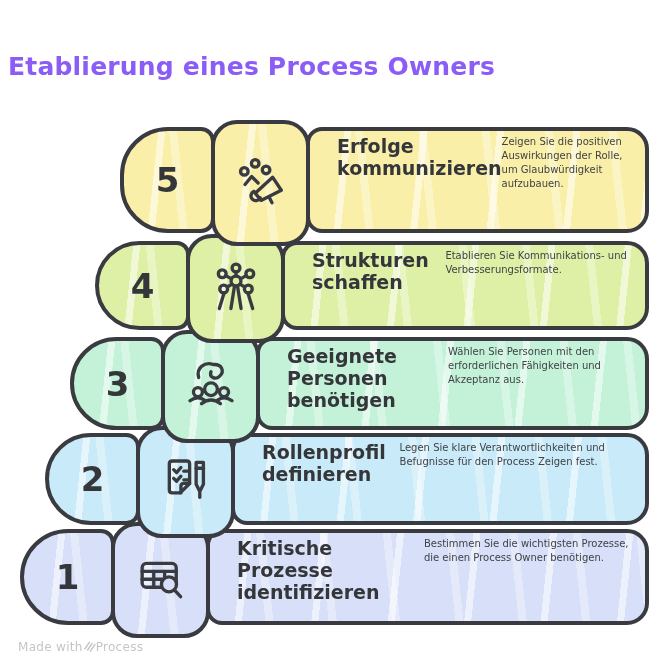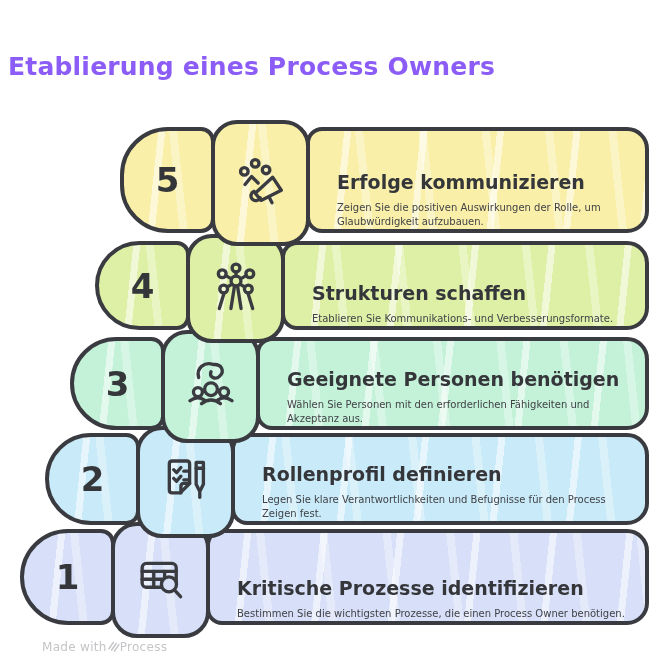--- a/index.html
+++ b/index.html
@@ -31,30 +31,30 @@
   }
   .num span{font-size:34px;font-weight:bold;color:#35363a;}
   .icon-box{
     position:absolute;left:91px;top:-7px;bottom:-13px;width:99px;z-index:3;
     border-radius:26px;
     display:flex;align-items:center;justify-content:center;
   }
   .content{
     position:absolute;left:186px;top:0;bottom:0;right:0;z-index:1;
     border-radius:16px 22px 22px 16px;
-    display:flex;flex-direction:column;justify-content:flex-end;
+    display:flex;flex-direction:row;justify-content:space-between;
     padding:4px 12px 0 27px;
   }
   .step-title{font-size:19px;font-weight:bold;color:#35363a;margin-bottom:8px;}
   .step-desc{font-size:10px;line-height:1.4;color:#414247;max-width:420px;}
   .icon-svg{width:58px;height:58px;}
   .icon-svg g{stroke:#3a3b40;stroke-width:2.3;fill:none;stroke-linecap:round;stroke-linejoin:round;}
   .watermark{
     position:absolute;left:18px;top:640px;display:flex;align-items:flex-start;
-    font-size:12px;color:#c4c5c8;letter-spacing:.3px;margin-left:24px;
+    font-size:12px;color:#c4c5c8;letter-spacing:.3px;
   }
   .napkin-logo{width:13px;height:13px;}
   .napkin-logo g{stroke:#c4c5c8;stroke-width:1.6;stroke-linecap:round;fill:none;}
 </style>
 </head>
 <body>
 
 <div class="canvas">
 
   <div class="main-title">Etablierung eines Process Owners</div>

